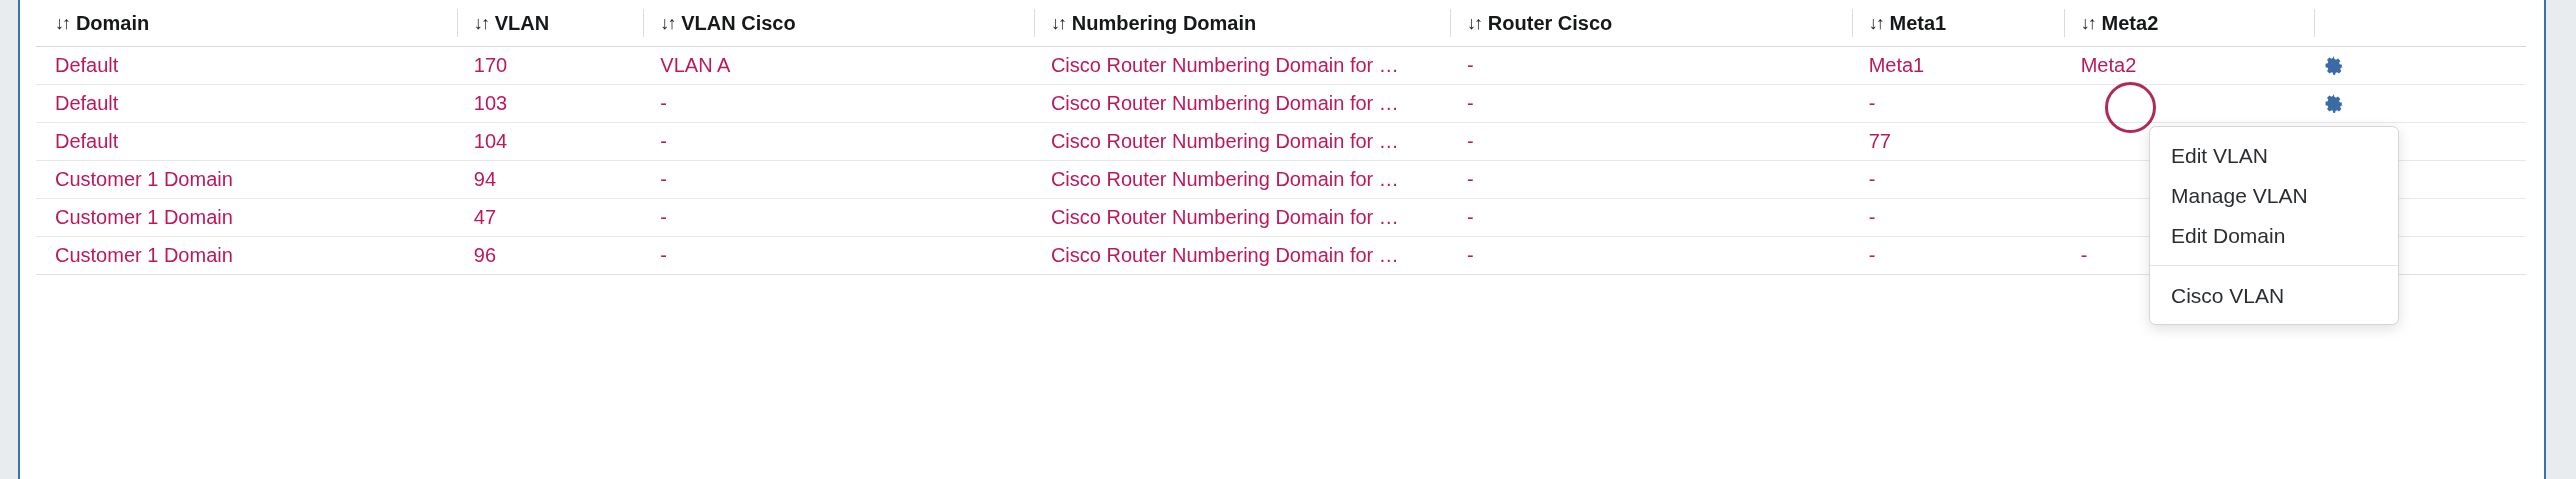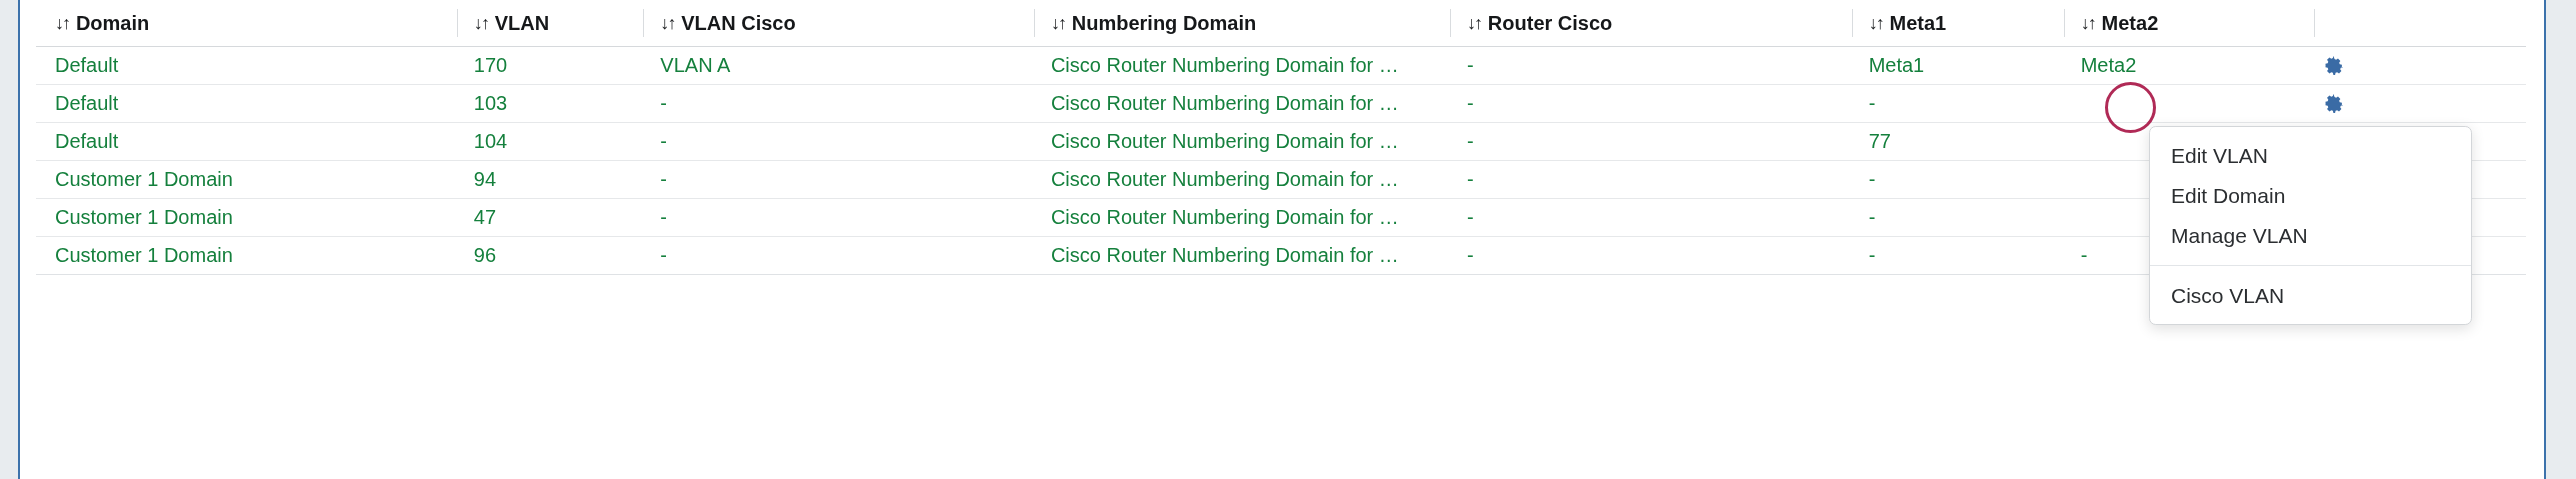--- a/index.html
+++ b/index.html
@@ -93,21 +93,21 @@
     color: #1d1f21;
     transform: translateY(0px);
   }
 
   table.vlan-table tbody td {
     height: 37px;
     line-height: 37px;
     padding: 0 0 0 17px;
     border-bottom: 1px solid #e6e8ea;
     font-size: 20px;
-    color: #15803d;
+    color: #be185d;
     white-space: nowrap;
     overflow: hidden;
     text-overflow: ellipsis;
     vertical-align: middle;
   }
 
   table.vlan-table tbody td.col-domain { padding-left: 19px; }
 
   table.vlan-table tbody tr:last-child td { border-bottom: 1px solid #dfe2e5; }
 
@@ -138,21 +138,21 @@
     cursor: pointer;
     margin-left: 5.7px;
   }
   .gear-btn svg { display: block; }
 
   
   .context-menu {
     position: absolute;
     left: 2129px;
     top: 126px;
-    width: 323px;
+    width: 250px;
     background: #ffffff;
     border: 1px solid #d3d6d9;
     border-radius: 6.7px;
     box-shadow: 0 3.8px 13.3px rgba(0,0,0,0.12);
     padding: 8.6px 0 8.6px 0;
     z-index: 40;
   }
 
   .menu-item {
     font-size: 21px;
@@ -369,22 +369,22 @@
             </td>
           </tr>
 
         </tbody>
       </table>
 
     </div>
 
     <div class="context-menu">
       <div class="menu-item">Edit VLAN</div>
+      <div class="menu-item">Manage VLAN</div>
       <div class="menu-item">Edit Domain</div>
-      <div class="menu-item">Manage VLAN</div>
       <div class="menu-divider"></div>
       <div class="menu-item">Cisco VLAN</div>
     </div>
 
   </div>
 
   <div class="annot-circle"></div>
 
 </div>
 

